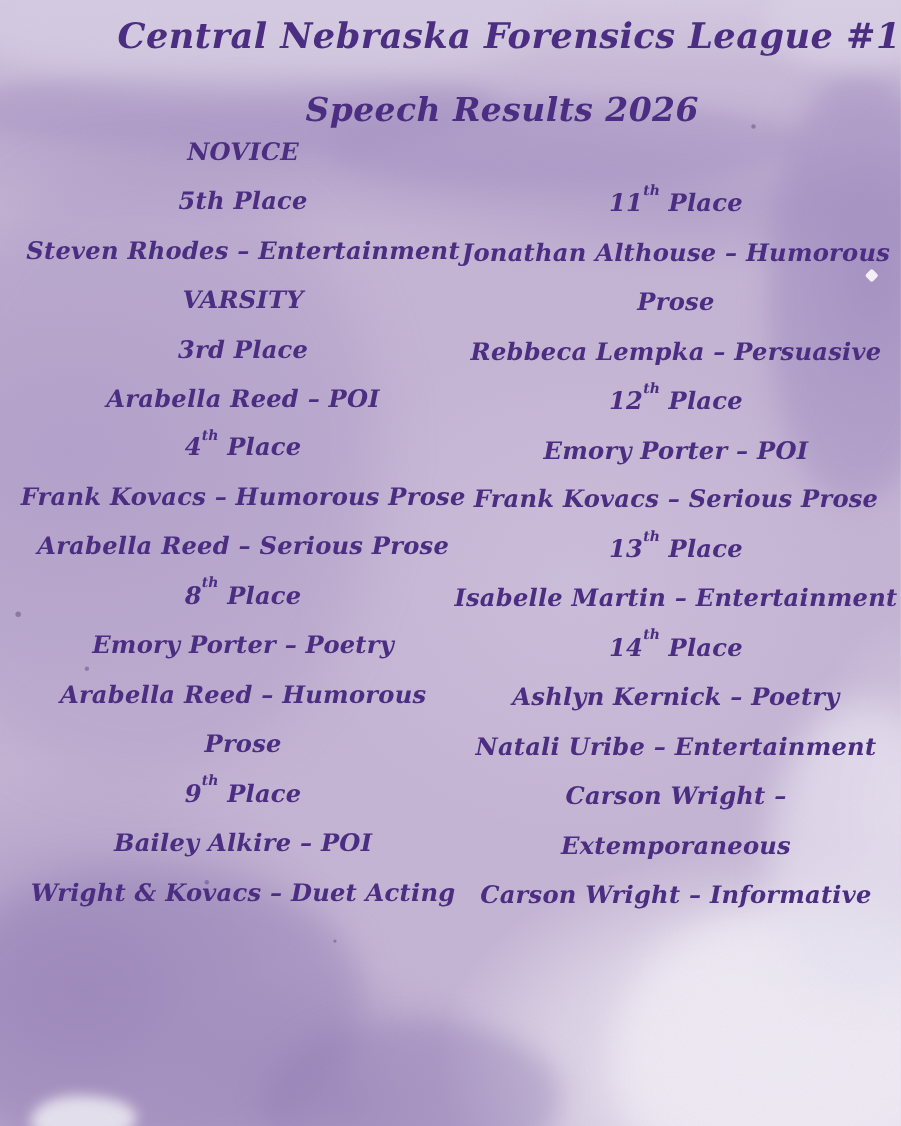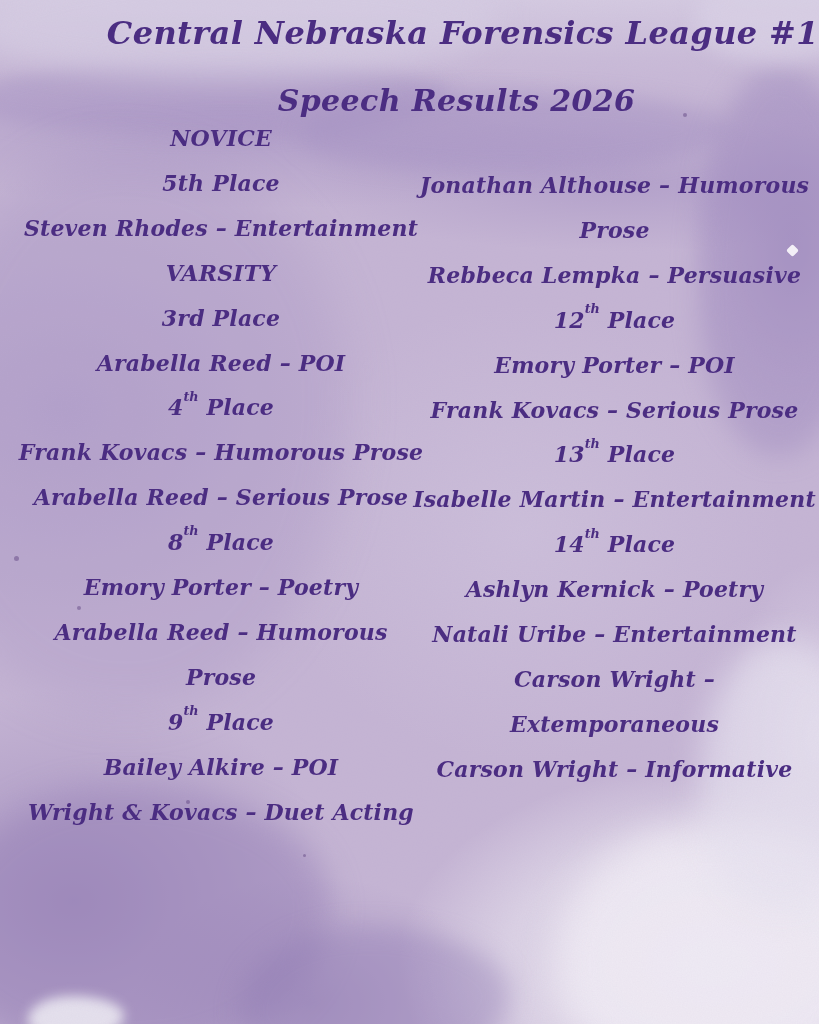--- a/index.html
+++ b/index.html
@@ -81,16 +81,16 @@
   <div class="speck" style="left:77px;top:606px;width:4px;height:4px;"></div>
   <div class="speck" style="left:186px;top:800px;width:4px;height:4px;"></div>
   <div class="speck" style="left:303px;top:854px;width:3px;height:3px;"></div>
   <div class="speck" style="left:683px;top:113px;width:4px;height:4px;"></div>
   <div class="speck light" style="left:788px;top:246px;width:9px;height:9px;"></div>
 
   <h1 class="title">Central Nebraska Forensics League #1</h1>
   <h2 class="subtitle">Speech Results 2026</h2>
 
   <div class="col col-left"><div class="row division">NOVICE</div><div class="row place">5th Place</div><div class="row result">Steven Rhodes – Entertainment</div><div class="row division">VARSITY</div><div class="row place">3rd Place</div><div class="row result">Arabella Reed – POI</div><div class="row place"><span>4</span><sup>th</sup><span> Place</span></div><div class="row result">Frank Kovacs – Humorous Prose</div><div class="row result">Arabella Reed – Serious Prose</div><div class="row place"><span>8</span><sup>th</sup><span> Place</span></div><div class="row result">Emory Porter – Poetry</div><div class="row result">Arabella Reed – Humorous Prose</div><div class="row place"><span>9</span><sup>th</sup><span> Place</span></div><div class="row result">Bailey Alkire – POI</div><div class="row result">Wright &amp; Kovacs – Duet Acting</div></div>
-  <div class="col col-right"><div class="row result">Jonathan Althouse – Humorous
+  <div class="col col-right"><div class="row place"><span>11</span><sup>th</sup><span> Place</span></div><div class="row result">Jonathan Althouse – Humorous
 Prose</div><div class="row result">Rebbeca Lempka – Persuasive</div><div class="row place"><span>12</span><sup>th</sup><span> Place</span></div><div class="row result">Emory Porter – POI</div><div class="row result">Frank Kovacs – Serious Prose</div><div class="row place"><span>13</span><sup>th</sup><span> Place</span></div><div class="row result">Isabelle Martin – Entertainment</div><div class="row place"><span>14</span><sup>th</sup><span> Place</span></div><div class="row result">Ashlyn Kernick – Poetry</div><div class="row result">Natali Uribe – Entertainment</div><div class="row result">Carson Wright – Extemporaneous</div><div class="row result">Carson Wright – Informative</div></div>
 
 </div>
 
 </body></html>

